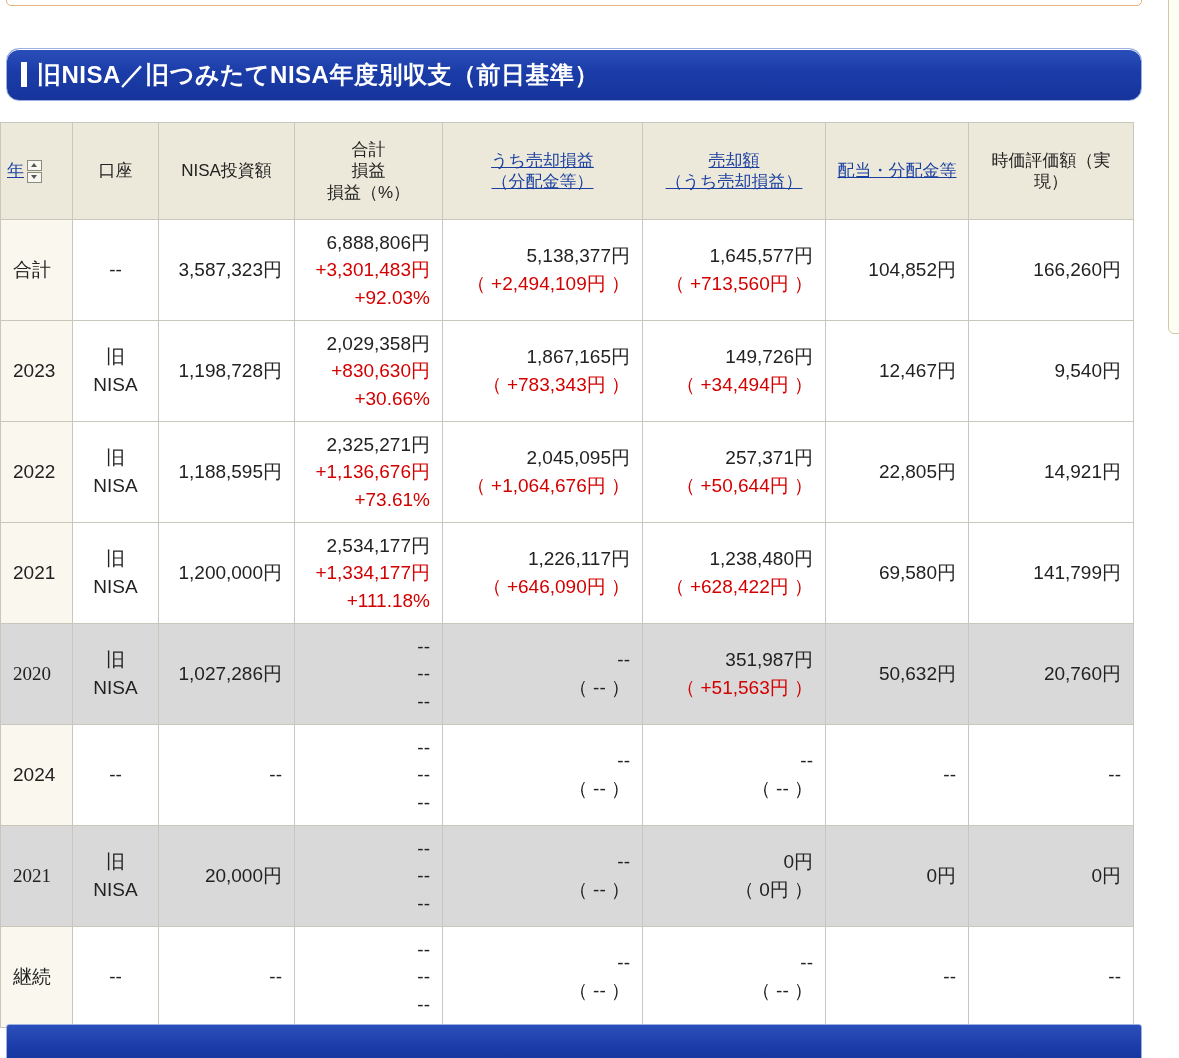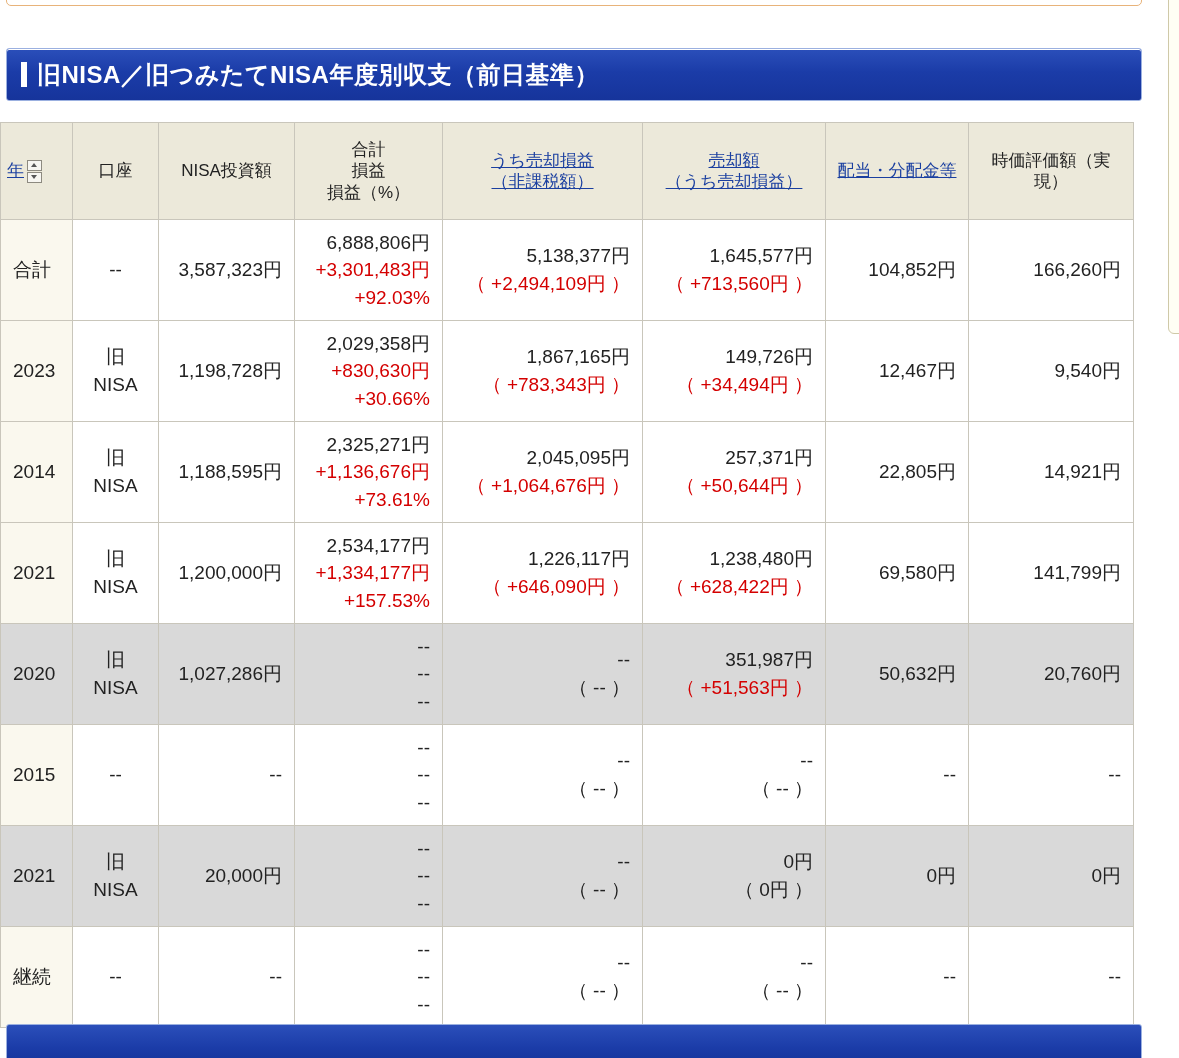--- a/index.html
+++ b/index.html
@@ -45,21 +45,21 @@
   
   .section-header {
     position: absolute;
     left: 6px;
     top: 48px;
     width: 1136px;
     height: 53px;
     box-sizing: border-box;
     background: linear-gradient(180deg,#2b4fba 0%, #1b3ca8 45%, #16349b 100%);
     border: 1px solid #9bb0e0;
-    border-radius: 3px;
+    border-radius: 13px;
     display: flex;
     align-items: center;
     box-shadow: 0 1px 0 #ffffff inset;
   }
   .section-header .bar {
     width: 6px;
     height: 25px;
     background: #ffffff;
     margin-left: 14px;
     margin-right: 10px;
@@ -152,21 +152,21 @@
     font-size: 19px;
   }
   td.num .cell { text-align: right; }
   td.ctr .cell { text-align: center; }
   td.left .cell { text-align: left; padding-left: 12px; }
   td.year {
     background: #faf8ee;
     text-align: left;
   }
   tr.shaded td { background: #d9d9d9; }
-  tr.shaded td.year { background: #d9d9d9; }
+  tr.shaded td.year { background: #d9d9d9; font-family: Liberation Serif, serif; }
   .pos { color: #d40000; }
   .stack > div { white-space: nowrap; }
 
   
   .bottom-header {
     position: absolute;
     left: 6px;
     top: 1024px;
     width: 1136px;
     height: 40px;
@@ -214,21 +214,21 @@
           </th>
           <th>口座</th>
           <th>NISA投資額</th>
           <th>
             <div>合計</div>
             <div>損益</div>
             <div>損益（%）</div>
           </th>
           <th>
             <span class="hdr-link">うち売却損益</span>
-            <span class="hdr-link">（非課税額）</span>
+            <span class="hdr-link">（分配金等）</span>
           </th>
           <th>
             <span class="hdr-link">売却額</span>
             <span class="hdr-link">（うち売却損益）</span>
           </th>
           <th>
             <span class="hdr-link">配当・分配金等</span>
           </th>
           <th>時価評価額（実現）</th>
         </tr>
@@ -304,21 +304,21 @@
           <td class="num">
               <div class="cell">12,467円</div>
             </td>
           <td class="num">
               <div class="cell">9,540円</div>
             </td>
         </tr>
 
         <tr>
           <td class="year left">
-              <div class="cell">2014</div>
+              <div class="cell">2022</div>
             </td>
           <td class="ctr">
               <div class="cell">旧NISA</div>
             </td>
           <td class="num">
               <div class="cell">1,188,595円</div>
             </td>
           <td class="num">
             <div class="cell stack">
               <div>2,325,271円</div>
@@ -353,21 +353,21 @@
           <td class="ctr">
               <div class="cell">旧NISA</div>
             </td>
           <td class="num">
               <div class="cell">1,200,000円</div>
             </td>
           <td class="num">
             <div class="cell stack">
               <div>2,534,177円</div>
               <div class="pos">+1,334,177円</div>
-              <div class="pos">+157.53%</div>
+              <div class="pos">+111.18%</div>
             </div>
           </td>
           <td class="num">
             <div class="cell stack">
               <div>1,226,117円</div>
               <div class="pos">（ +646,090円 ）</div>
             </div>
           </td>
           <td class="num">
             <div class="cell stack">
@@ -415,21 +415,21 @@
           <td class="num">
               <div class="cell">50,632円</div>
             </td>
           <td class="num">
               <div class="cell">20,760円</div>
             </td>
         </tr>
 
         <tr>
           <td class="year left">
-              <div class="cell">2015</div>
+              <div class="cell">2024</div>
             </td>
           <td class="ctr">
               <div class="cell">--</div>
             </td>
           <td class="num">
               <div class="cell">--</div>
             </td>
           <td class="num">
             <div class="cell stack">
               <div>--</div>

